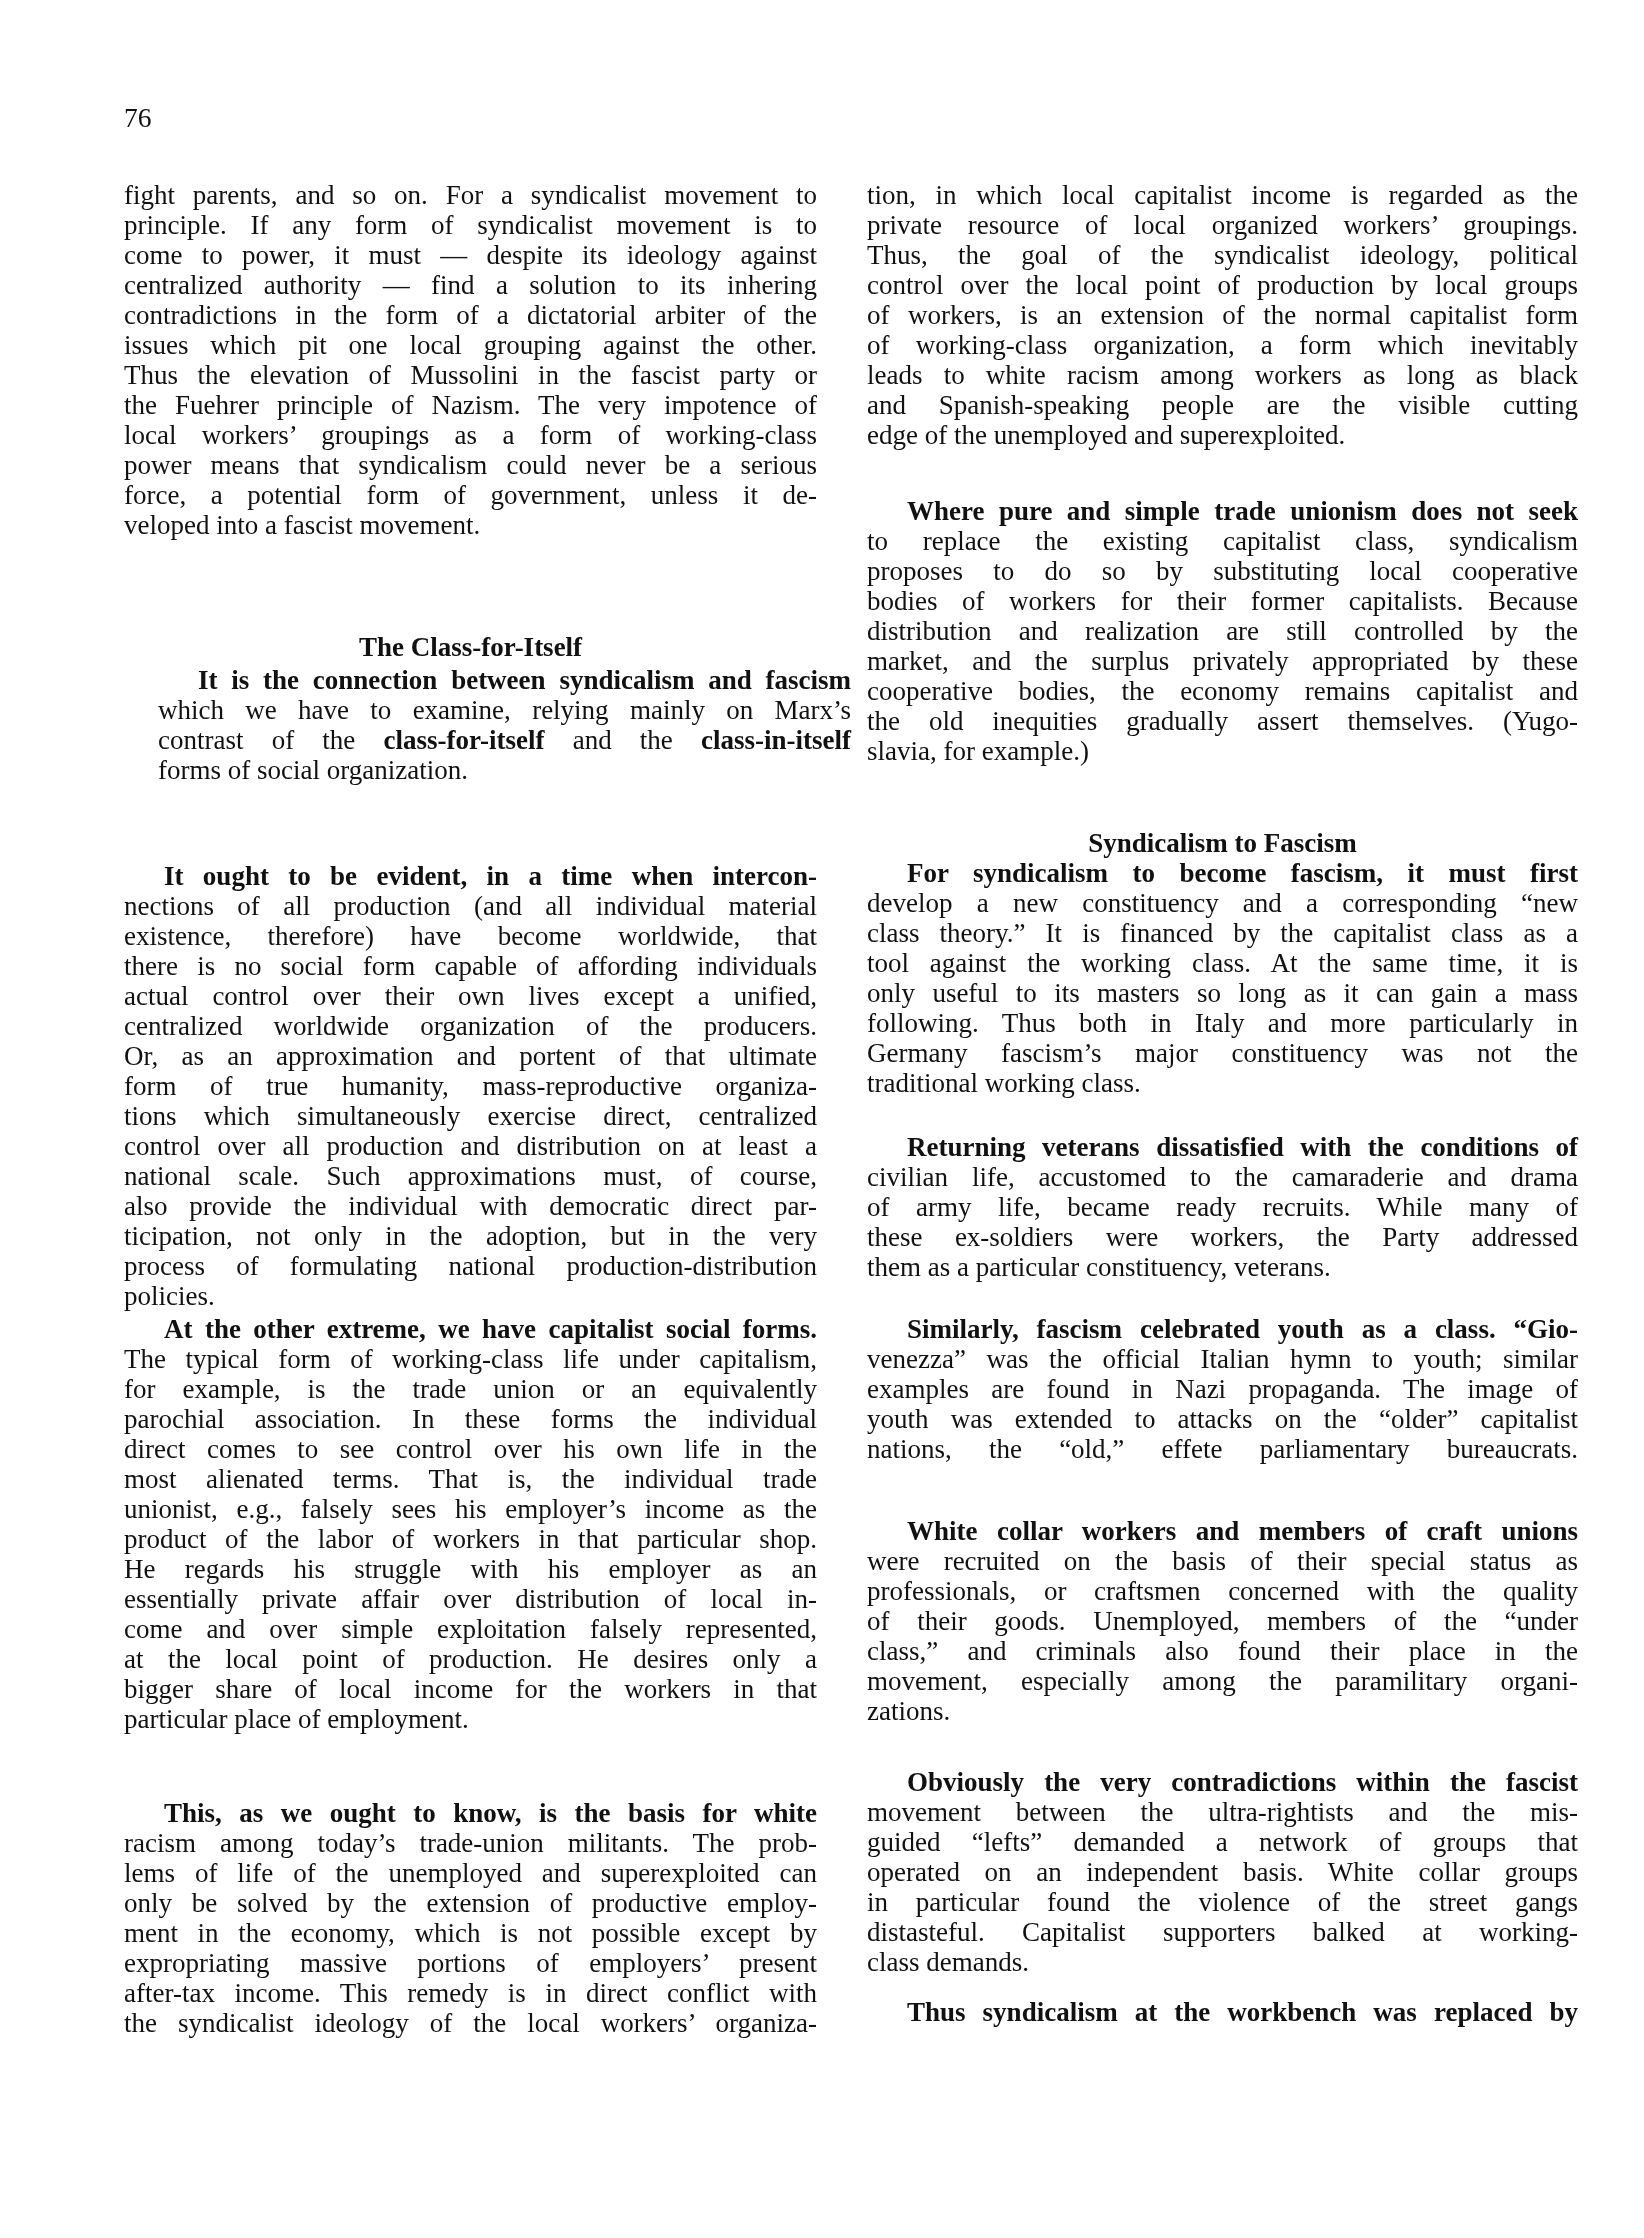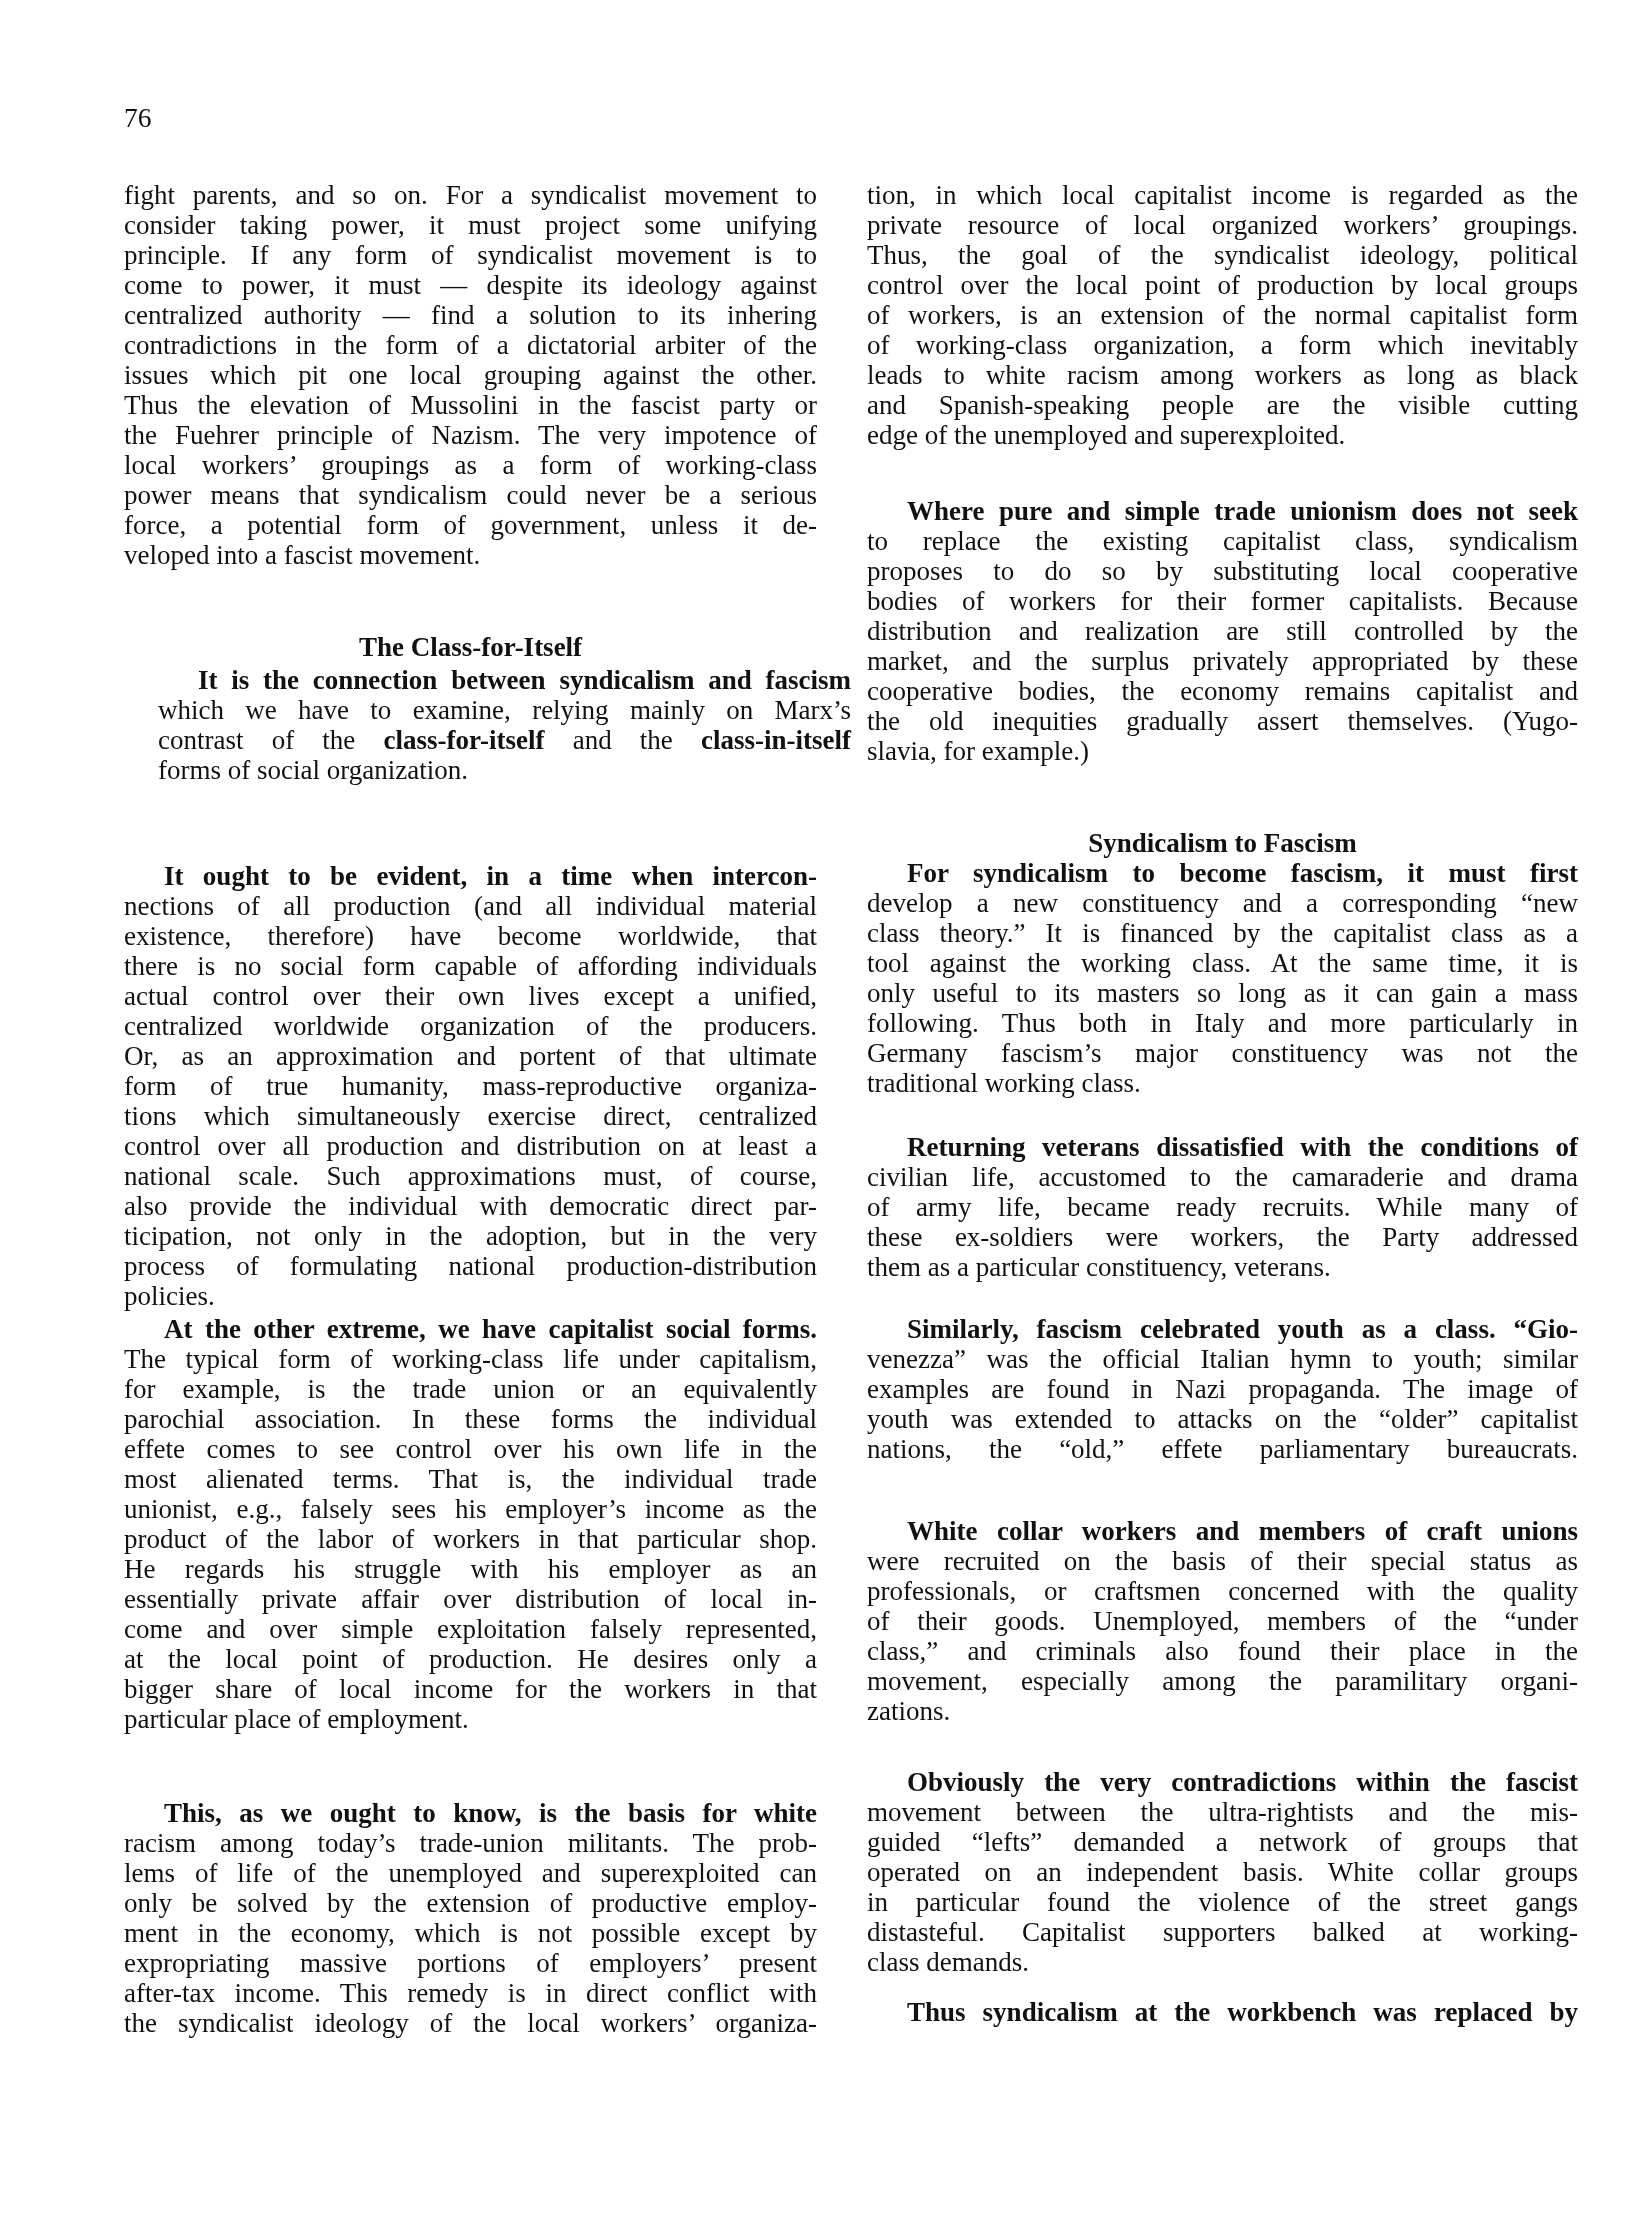--- a/index.html
+++ b/index.html
@@ -33,21 +33,20 @@
 </style>
 </head>
 <body>
 
 <div class="page">
 
   <div class="page-number">76</div>
 
   <div class="para left" style="top:180px;">
     <span class="line">fight parents, and so on. For a syndicalist movement to</span>
-    <span class="line">consider taking power, it must project some unifying</span>
     <span class="line">principle. If any form of syndicalist movement is to</span>
     <span class="line">come to power, it must — despite its ideology against</span>
     <span class="line">centralized authority — find a solution to its inhering</span>
     <span class="line">contradictions in the form of a dictatorial arbiter of the</span>
     <span class="line">issues which pit one local grouping against the other.</span>
     <span class="line">Thus the elevation of Mussolini in the fascist party or</span>
     <span class="line">the Fuehrer principle of Nazism. The very impotence of</span>
     <span class="line">local workers’ groupings as a form of working-class</span>
     <span class="line">power means that syndicalism could never be a serious</span>
     <span class="line">force, a potential form of government, unless it de-</span>
@@ -79,21 +78,21 @@
     <span class="line">ticipation, not only in the adoption, but in the very</span>
     <span class="line">process of formulating national production-distribution</span>
     <span class="line last">policies.</span>
   </div>
 
   <div class="para left" style="top:1314px;">
     <span class="line indent">At the other extreme, we have capitalist social forms.</span>
     <span class="line">The typical form of working-class life under capitalism,</span>
     <span class="line">for example, is the trade union or an equivalently</span>
     <span class="line">parochial association. In these forms the individual</span>
-    <span class="line">effete comes to see control over his own life in the</span>
+    <span class="line">direct comes to see control over his own life in the</span>
     <span class="line">most alienated terms. That is, the individual trade</span>
     <span class="line">unionist, e.g., falsely sees his employer’s income as the</span>
     <span class="line">product of the labor of workers in that particular shop.</span>
     <span class="line">He regards his struggle with his employer as an</span>
     <span class="line">essentially private affair over distribution of local in-</span>
     <span class="line">come and over simple exploitation falsely represented,</span>
     <span class="line">at the local point of production. He desires only a</span>
     <span class="line">bigger share of local income for the workers in that</span>
     <span class="line last">particular place of employment.</span>
   </div>

